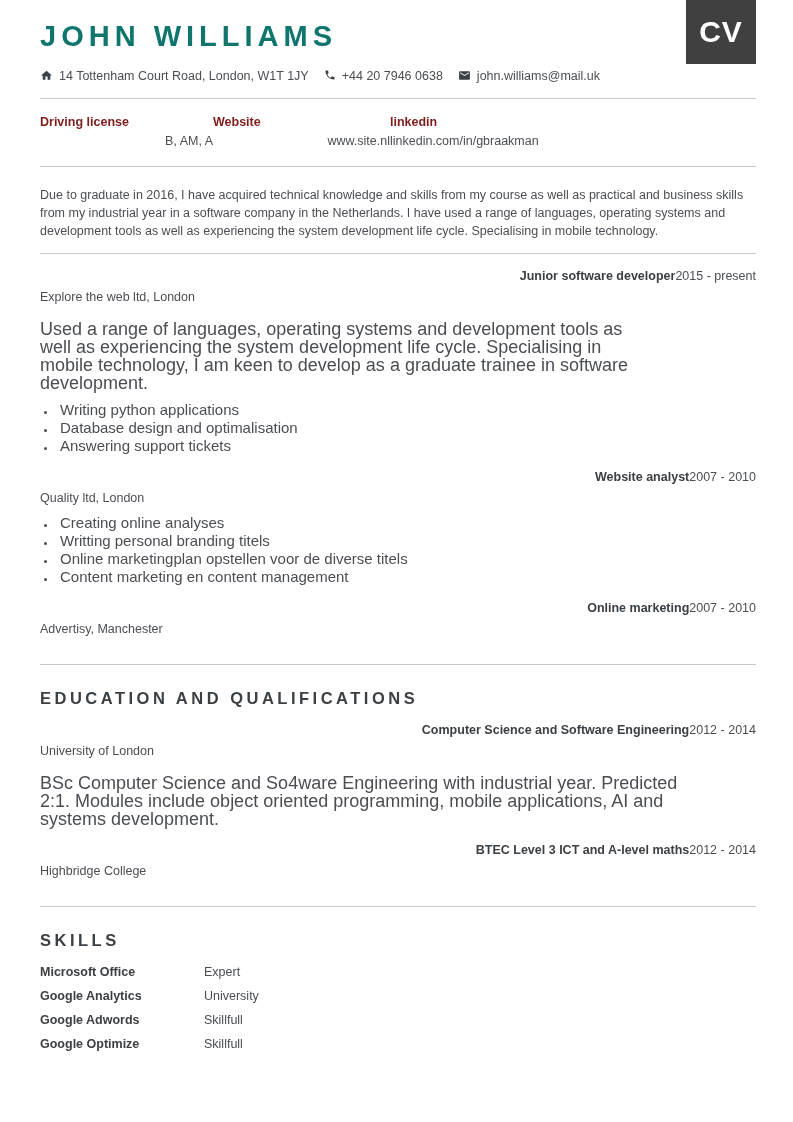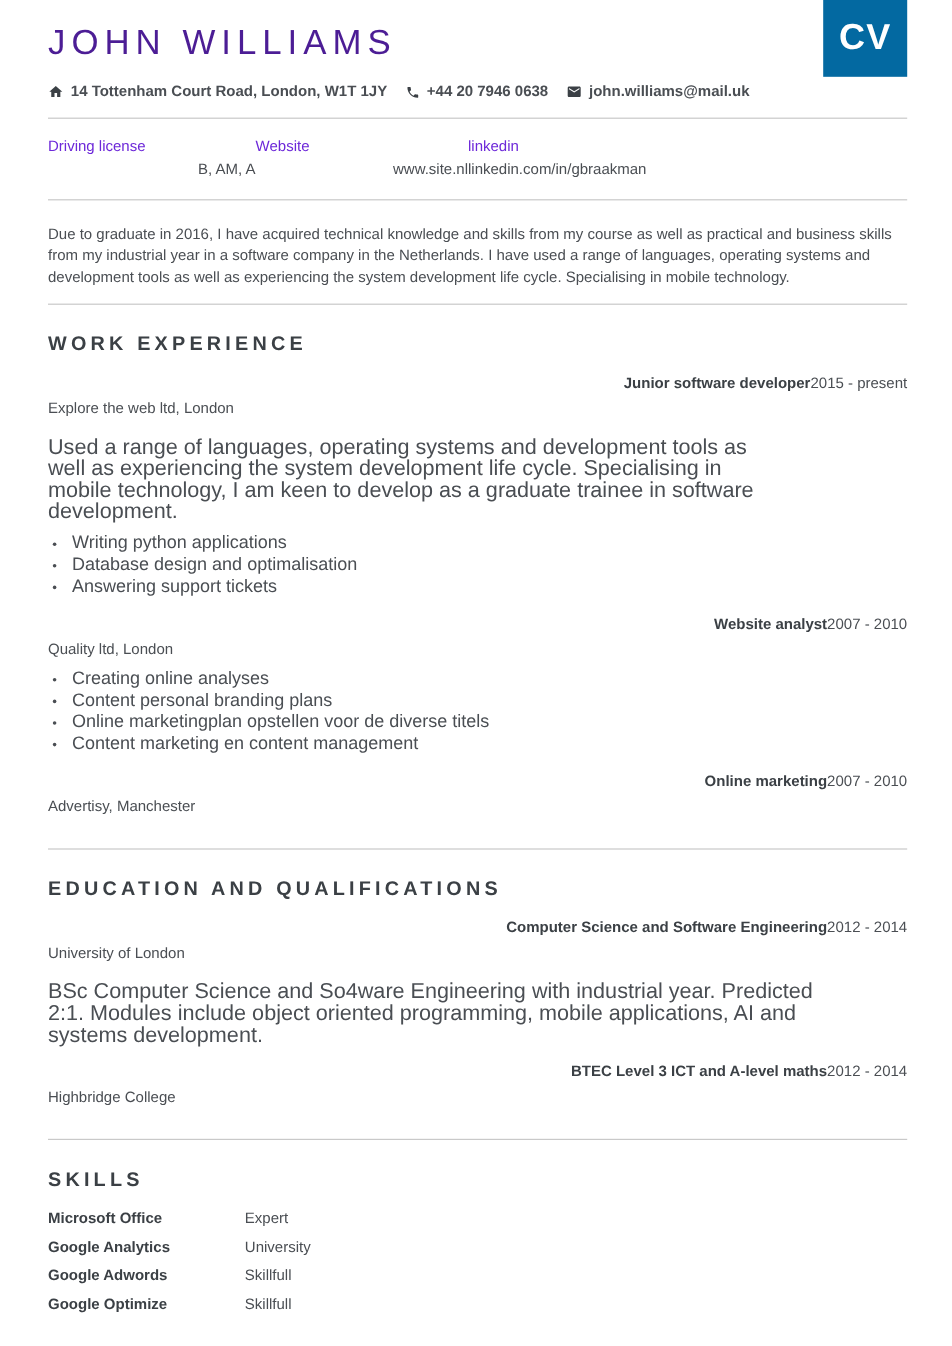--- a/index.html
+++ b/index.html
@@ -10,47 +10,47 @@
     font-family: "Liberation Sans", sans-serif;
     color: #4a4e53;
     overflow: hidden;
   }
   .page { position: relative; padding: 0 37px 0 40px; }
 
   
   .badge {
     position: absolute; top: 0; right: 37px;
     width: 70px; height: 64px;
-    background: #0369a1; color: #ffffff;
+    background: #404040; color: #ffffff;
     font-size: 30px; font-weight: 700;
     display: flex; align-items: center; justify-content: center;
     letter-spacing: 1px;
   }
   h1.name {
     margin: 0; padding-top: 20px;
-    font-size: 29px; font-weight: 400;
+    font-size: 29px; font-weight: 700;
     letter-spacing: 5px;
-    color: #4c1d95; line-height: 1.15;
+    color: #0f766e; line-height: 1.15;
   }
   .contact { margin-top: 16px; font-size: 12.5px; display: flex; align-items: center; gap: 15px; }
-  .contact .citem { display: flex; align-items: flex-end; gap: 6px; font-weight: bold; }
+  .contact .citem { display: flex; align-items: flex-start; gap: 6px; }
   .contact svg { fill: #3b4045; flex: 0 0 auto; }
 
   hr { border: none; border-top: 1px solid #c9c9c9; margin: 0; }
   .hr-contact   { margin-top: 15px; }
   .hr-details   { margin-top: 18px; }
   .hr-summary   { margin-top: 13px; }
   .hr-section   { margin-top: 28px; }
 
   
   .details { display: flex; margin-top: 16px; font-size: 12.5px; }
   .dcol { box-sizing: border-box; }
   .dcol-1 { width: 173px; }
   .dcol-2 { width: 177px; }
-  .dlabel { font-weight: 400; color: #6d28d9; }
+  .dlabel { font-weight: 700; color: #7f1d1d; }
   .dvalue { margin-top: 5px; text-align: right; }
 
   
   .summary { margin: 19px 0 0; font-size: 12.5px; line-height: 18px; max-width: 720px; }
 
   
   h2.section-title {
     margin: 24px 0 0;
     font-size: 16.5px; font-weight: 700;
     letter-spacing: 3.5px; color: #3b4045;
@@ -116,21 +116,20 @@
     </div>
   </div>
 
   <hr class="hr-details">
 
   <p class="summary">Due to graduate in 2016, I have acquired technical knowledge and skills from my course as well as practical and business skills from my industrial year in a software company in the Netherlands. I have used a range of languages, operating systems and development tools as well as experiencing the system development life cycle. Specialising in mobile technology.</p>
 
   <hr class="hr-summary">
 
   <section>
-    <h2 class="section-title">WORK EXPERIENCE</h2>
 
     <div class="entry">
       <div class="entry-head">
         <span class="entry-title">Junior software developer</span>
         <span class="entry-dates">2015 - present</span>
       </div>
       <div class="entry-sub">Explore the web ltd, London</div>
       <p class="entry-desc">Used a range of languages, operating systems and development tools as well as experiencing the system development life cycle. Specialising in mobile technology, I am keen to develop as a graduate trainee in software development.</p>
       <ul class="bullets">
         <li>Writing python applications</li>
@@ -140,21 +139,21 @@
     </div>
 
     <div class="entry">
       <div class="entry-head">
         <span class="entry-title">Website analyst</span>
         <span class="entry-dates">2007 - 2010</span>
       </div>
       <div class="entry-sub">Quality ltd, London</div>
       <ul class="bullets">
         <li>Creating online analyses</li>
-        <li>Content personal branding plans</li>
+        <li>Writting personal branding titels</li>
         <li>Online marketingplan opstellen voor de diverse titels</li>
         <li>Content marketing en content management</li>
       </ul>
     </div>
 
     <div class="entry">
       <div class="entry-head">
         <span class="entry-title">Online marketing</span>
         <span class="entry-dates">2007 - 2010</span>
       </div>

